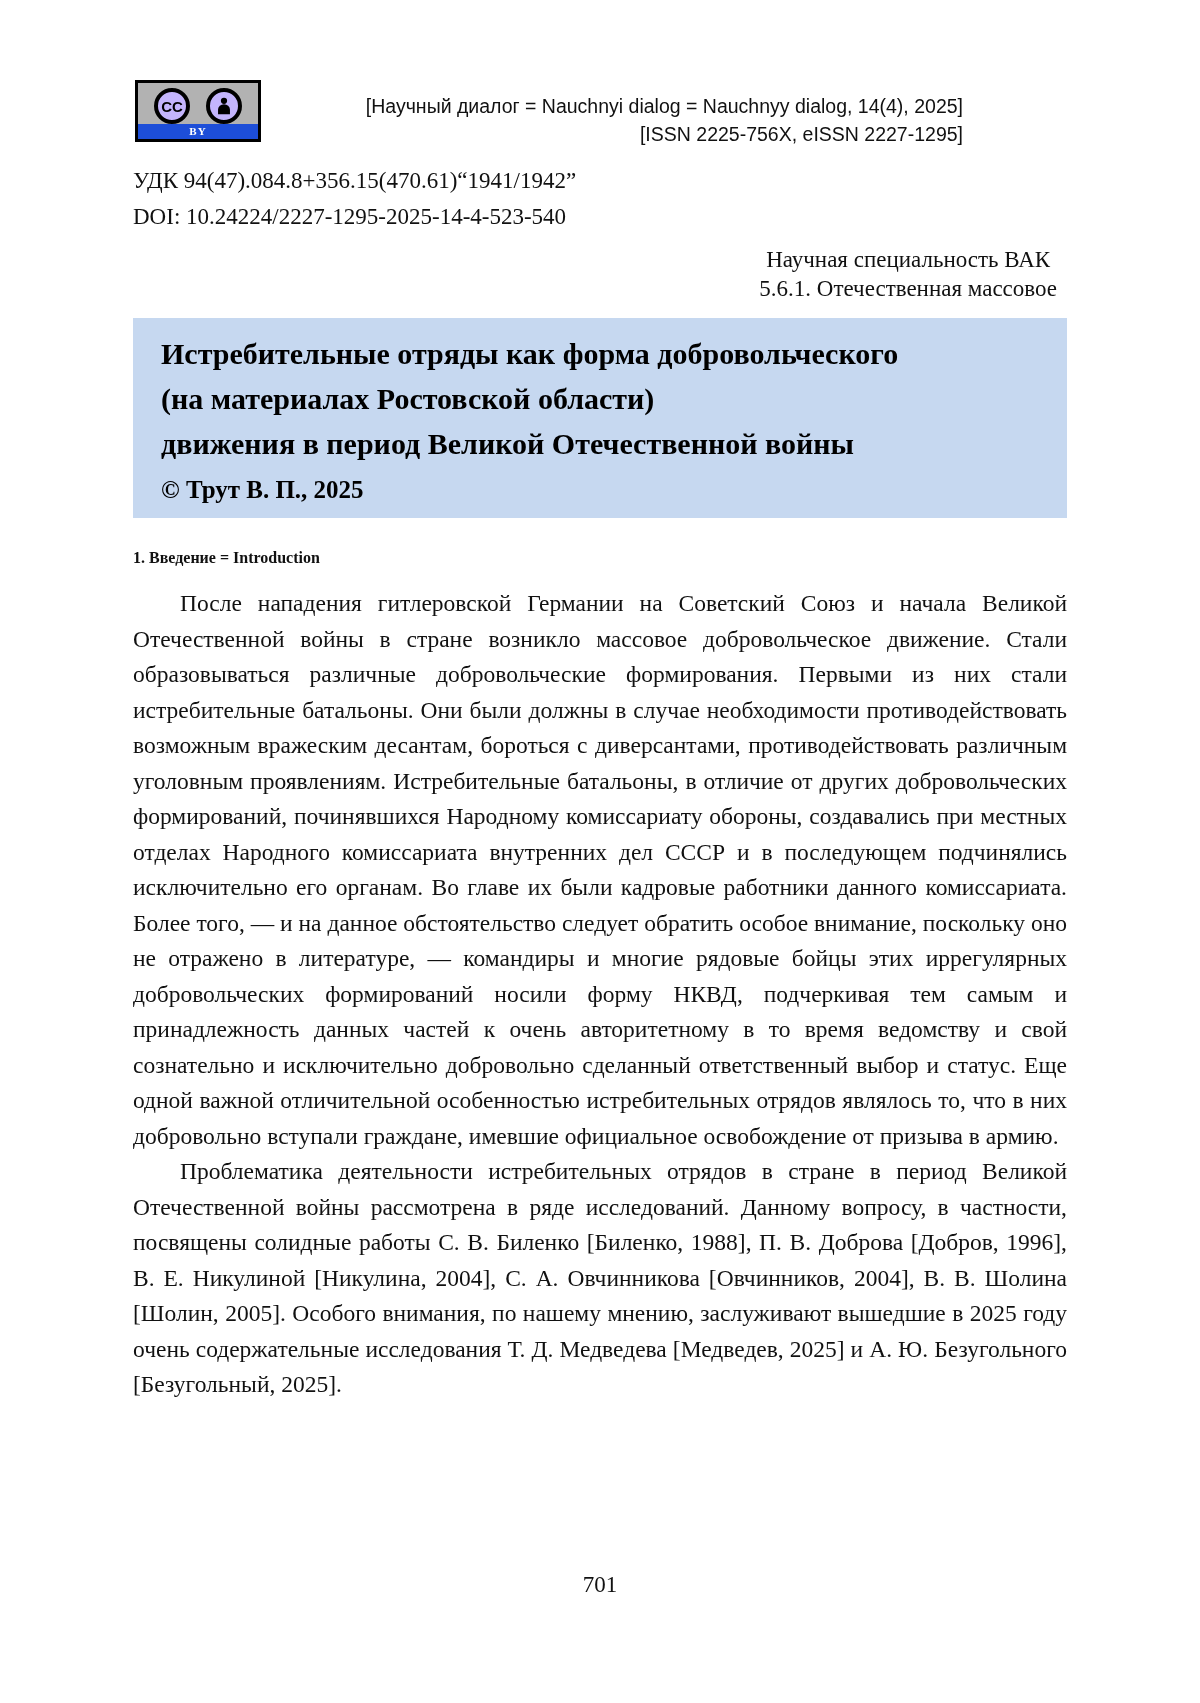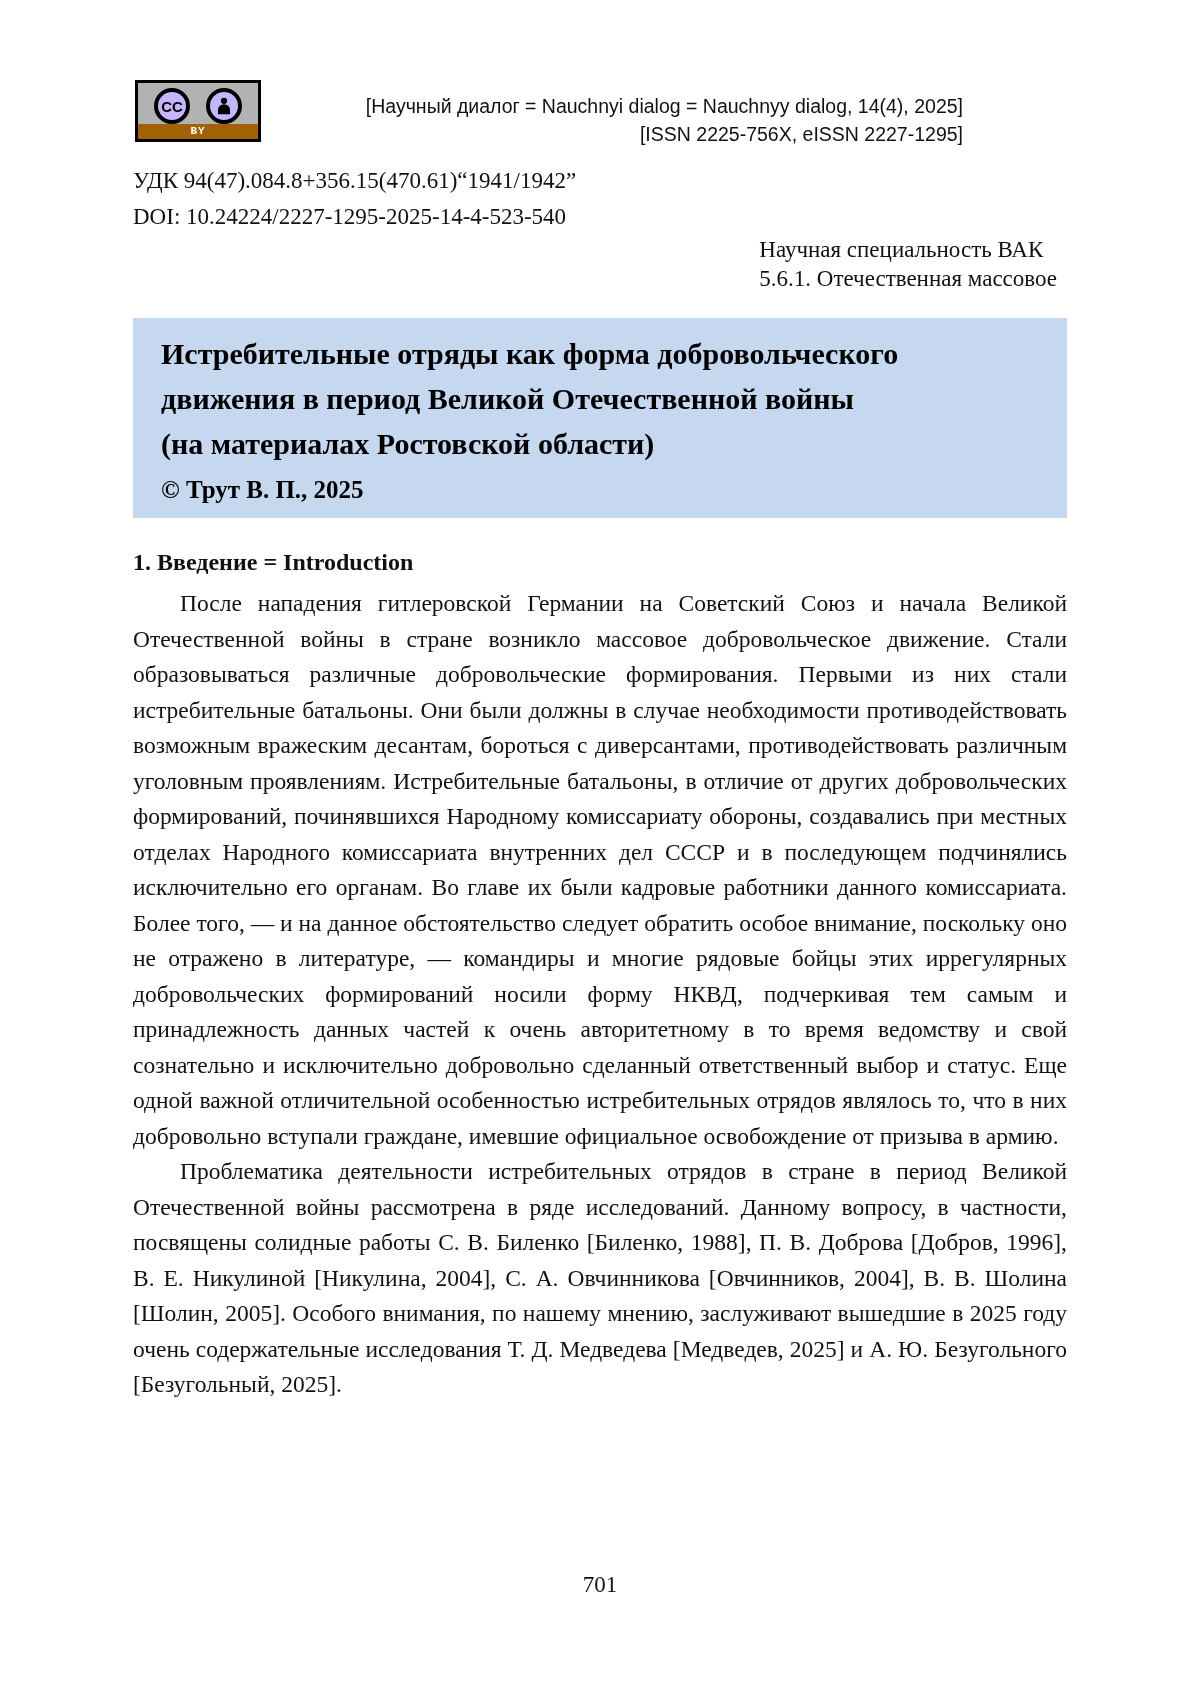--- a/index.html
+++ b/index.html
@@ -24,56 +24,56 @@
   }
   .cc-circle {
     width:36px; height:36px; border-radius:50%;
     background:#c4b5fd; border:4px solid #000;
     display:flex; align-items:center; justify-content:center;
     font-family:"Liberation Sans", sans-serif;
     font-weight:bold; font-size:15px; color:#000;
   }
   .cc-strip {
     position:absolute; left:0; right:0; bottom:0; height:15px;
-    background:#a16207; color:#fff;
-    font-family:Liberation Mono, monospace;
+    background:#1d4ed8; color:#fff;
+    font-family:Liberation Serif, serif;
     font-weight:bold; font-size:11px; line-height:15px;
     text-align:center; letter-spacing:1px;
   }
   .oa-logo {
     position:absolute; top:88px; left:287px;
     display:flex; align-items:center; gap:6px;
     font-family:"Liberation Sans", sans-serif;
     font-weight:bold; font-size:21px; color:#000; letter-spacing:0.5px;
   }
 
   
   .journal-info {
     position:absolute; top:92px; right:237px;
     text-align:right;
     font-family:"Liberation Sans", sans-serif;
     font-size:19.5px; line-height:28px; color:#111;
   }
   .udc-line  { position:absolute; top:168px; left:133px; font-size:23px; }
   .doi-line  { position:absolute; top:204px; left:133px; font-size:23px; }
-  .vak-block { position:absolute; top:235px; right:143px; text-align:left; font-size:23px; line-height:29px; }
+  .vak-block { position:absolute; top:245px; right:143px; text-align:center; font-size:23px; line-height:29px; }
 
   
   .title-block {
     position:absolute; top:318px; left:133px; width:934px; height:200px;
     background:#c6d8f0;
     padding:13px 20px 0 28px;
   }
   .title-line { font-weight:bold; font-size:30px; line-height:45px; color:#000; }
   .copyright  { font-weight:bold; font-size:25px; margin-top:10px; color:#000; }
 
   
   .section-heading {
     position:absolute; top:549px; left:133px;
-    font-weight:bold; font-size:24px;
+    font-weight:bold; font-size:16px;
   }
   .body-text {
     position:absolute; top:586px; left:133px; width:934px;
     font-size:23.5px; line-height:35.5px;
     text-align:justify;
   }
   .body-text p { text-indent:47px; }
 
   .page-number {
     position:absolute; top:1572px; left:133px; width:934px;
@@ -106,22 +106,22 @@
 
   <div class="udc-line">УДК 94(47).084.8+356.15(470.61)“1941/1942”</div>
   <div class="doi-line">DOI: 10.24224/2227-1295-2025-14-4-523-540</div>
   <div class="vak-block">
     <div>Научная специальность ВАК</div>
     <div>5.6.1. Отечественная массовое</div>
   </div>
 
   <div class="title-block">
     <div class="title-line">Истребительные отряды как форма добровольческого</div>
+    <div class="title-line">(на материалах Ростовской области)</div>
     <div class="title-line">движения в период Великой Отечественной войны</div>
-    <div class="title-line">(на материалах Ростовской области)</div>
     <div class="copyright">© Трут В. П., 2025</div>
   </div>
 
   <div class="section-heading">1. Введение = Introduction</div>
 
   <div class="body-text">
     <p>После нападения гитлеровской Германии на Советский Союз и начала Великой Отечественной войны в стране возникло массовое добровольческое движение. Стали образовываться различные добровольческие формирования. Первыми из них стали истребительные батальоны. Они были должны в случае необходимости противодействовать возможным вражеским десантам, бороться с диверсантами, противодействовать различным уголовным проявлениям. Истребительные батальоны, в отличие от других добровольческих формирований, починявшихся Народному комиссариату обороны, создавались при местных отделах Народного комиссариата внутренних дел СССР и в последующем подчинялись исключительно его органам. Во главе их были кадровые работники данного комиссариата. Более того, — и на данное обстоятельство следует обратить особое внимание, поскольку оно не отражено в литературе, — командиры и многие рядовые бойцы этих иррегулярных добровольческих формирований носили форму НКВД, подчеркивая тем самым и принадлежность данных частей к очень авторитетному в то время ведомству и свой сознательно и исключительно добровольно сделанный ответственный выбор и статус. Еще одной важной отличительной особенностью истребительных отрядов являлось то, что в них добровольно вступали граждане, имевшие официальное освобождение от призыва в армию.</p>
     <p>Проблематика деятельности истребительных отрядов в стране в период Великой Отечественной войны рассмотрена в ряде исследований. Данному вопросу, в частности, посвящены солидные работы С. В. Биленко [Биленко, 1988], П. В. Доброва [Добров, 1996], В. Е. Никулиной [Никулина, 2004], С. А. Овчинникова [Овчинников, 2004], В. В. Шолина [Шолин, 2005]. Особого внимания, по нашему мнению, заслуживают вышедшие в 2025 году очень содержательные исследования Т. Д. Медведева [Медведев, 2025] и А. Ю. Безугольного [Безугольный, 2025].</p>
   </div>
 

